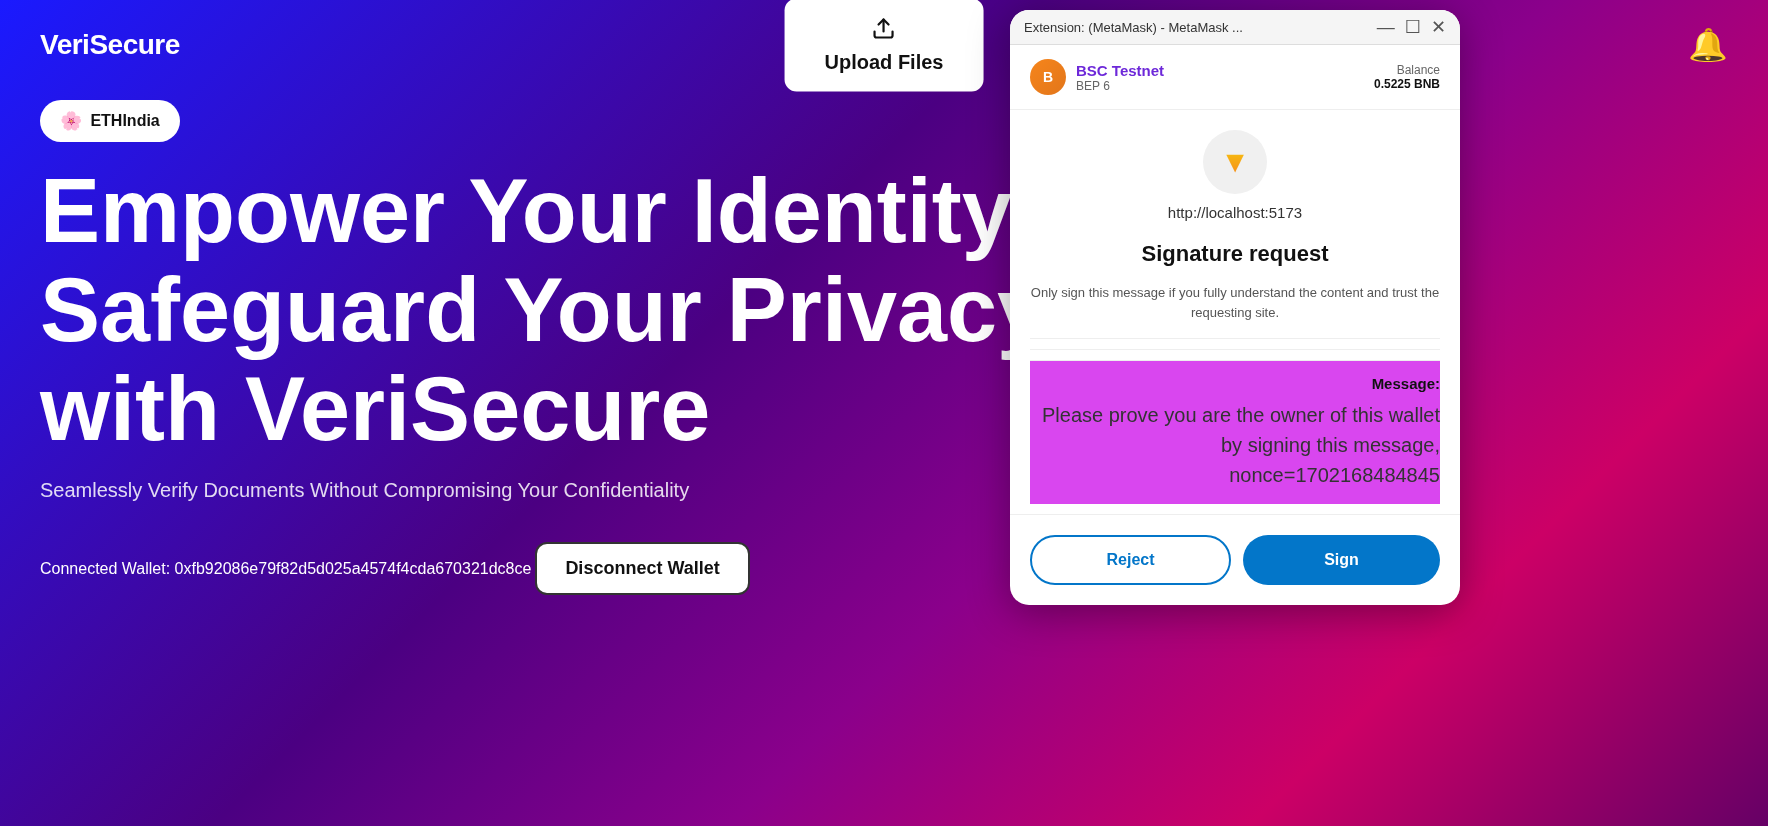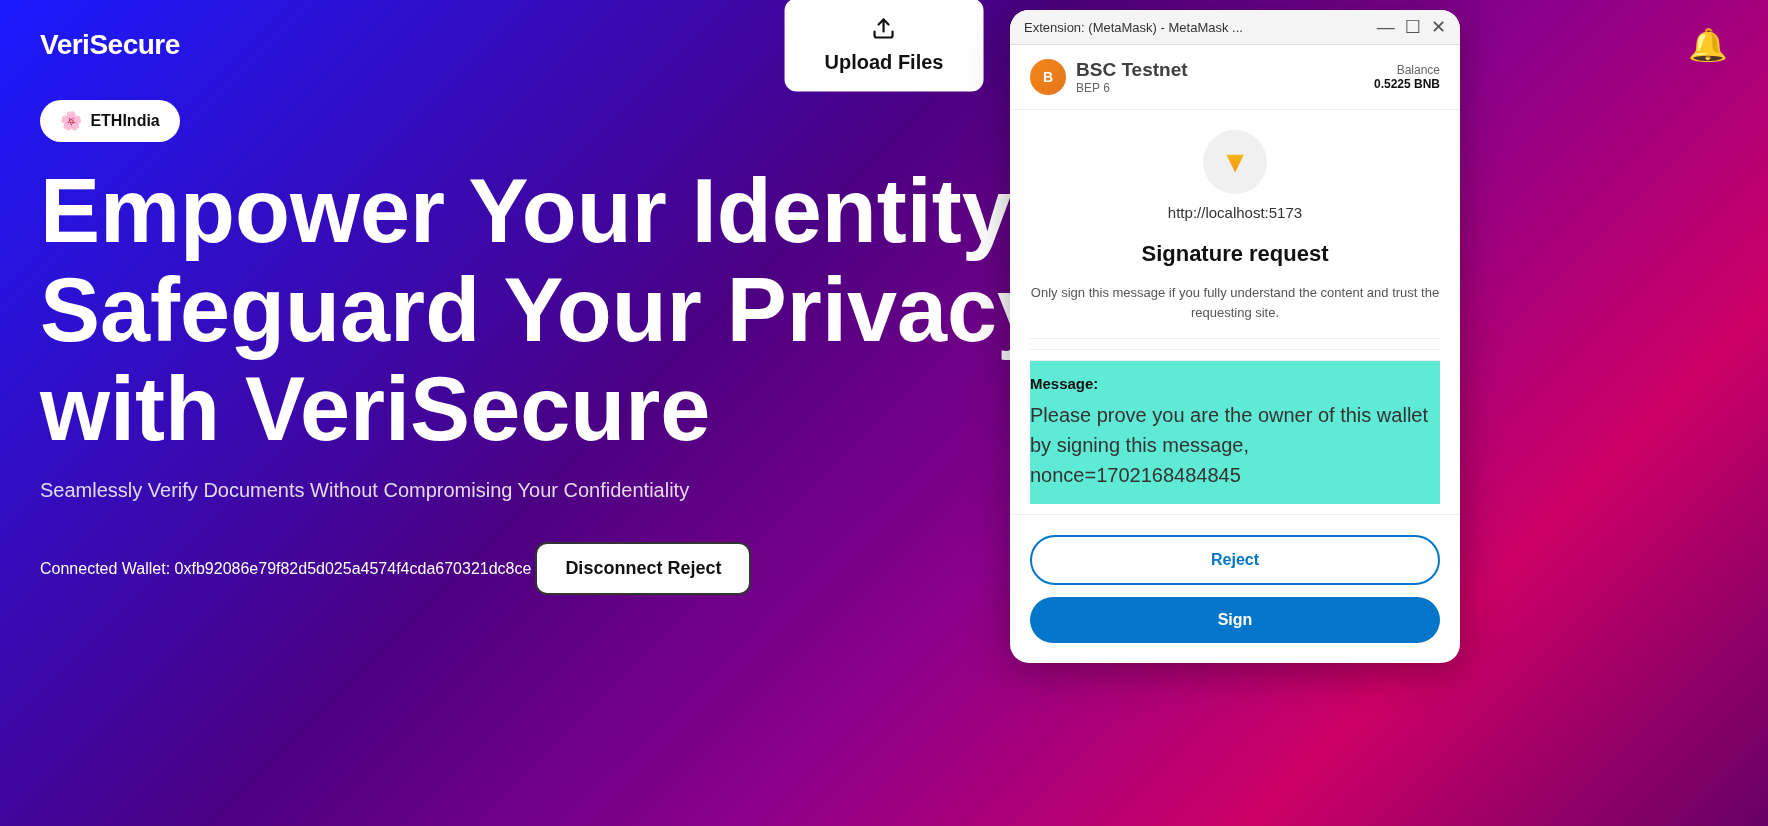--- a/index.html
+++ b/index.html
@@ -198,23 +198,23 @@
       background: linear-gradient(135deg, #f6851b, #e2761b);
       display: flex;
       align-items: center;
       justify-content: center;
       color: white;
       font-weight: 700;
       font-size: 14px;
     }
 
     .network-name {
-      font-size: 19px;
-      font-weight: 600;
-      color: #404040;
+      font-size: 15px;
+      font-weight: 600;
+      color: #6d28d9;
     }
 
     .network-sub {
       font-size: 12px;
       color: #666;
     }
 
     .network-balance {
       text-align: right;
     }
@@ -291,23 +291,24 @@
     }
 
     .signing-label {
       font-size: 15px;
       color: #333;
       text-align: center;
       margin-bottom: 10px;
     }
 
     .message-box {
-      background: #5eead4;
+      background: #d946ef;
       border-top: 1px solid #eee;
       padding: 14px 0;
+      text-align: right;
     }
 
     .message-label {
       font-size: 15px;
       font-weight: 700;
       color: #111;
       margin-bottom: 8px;
     }
 
     .message-text {
@@ -315,21 +316,20 @@
       color: #333;
       line-height: 1.5;
     }
 
     
     .popup-actions {
       display: flex;
       gap: 12px;
       padding: 20px;
       border-top: 1px solid #eee;
-      flex-direction: column;
     }
 
     .reject-btn {
       flex: 1;
       padding: 14px;
       border-radius: 30px;
       border: 2px solid #0376C9;
       background: white;
       color: #0376C9;
       font-size: 16px;
@@ -383,21 +383,21 @@
     <div class="hero-title">
       <div>Empower Your Identity,</div>
       <div>Safeguard Your Privacy</div>
       <div>with VeriSecure</div>
     </div>
 
     <div class="hero-subtitle">Seamlessly Verify Documents Without Compromising Your Confidentiality</div>
 
     <div class="wallet-section">
       <div class="connected-wallet"><span>Connected Wallet: </span><span>0xfb92086e79f82d5d025a4574f4cda670321dc8ce</span></div>
-      <button class="disconnect-btn">Disconnect Reject</button>
+      <button class="disconnect-btn">Disconnect Wallet</button>
     </div>
   </div>
 
   
   <div class="metamask-popup">
 
     <div class="popup-titlebar">
       <span class="popup-title-text">Extension: (MetaMask) - MetaMask ...</span>
       <div class="popup-controls">
         <span class="popup-control">—</span>

